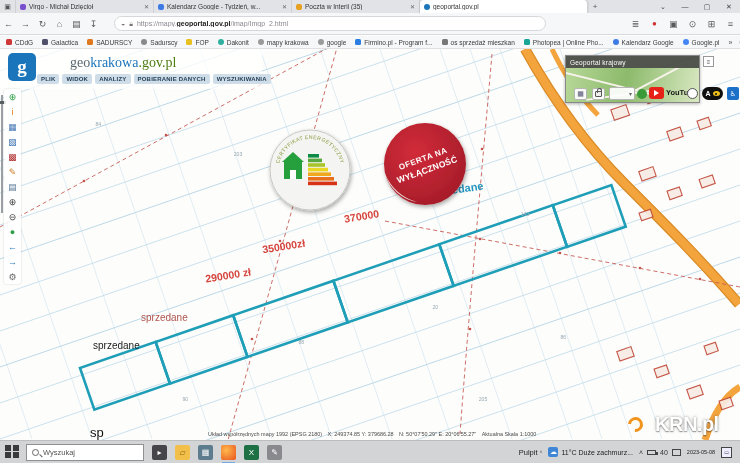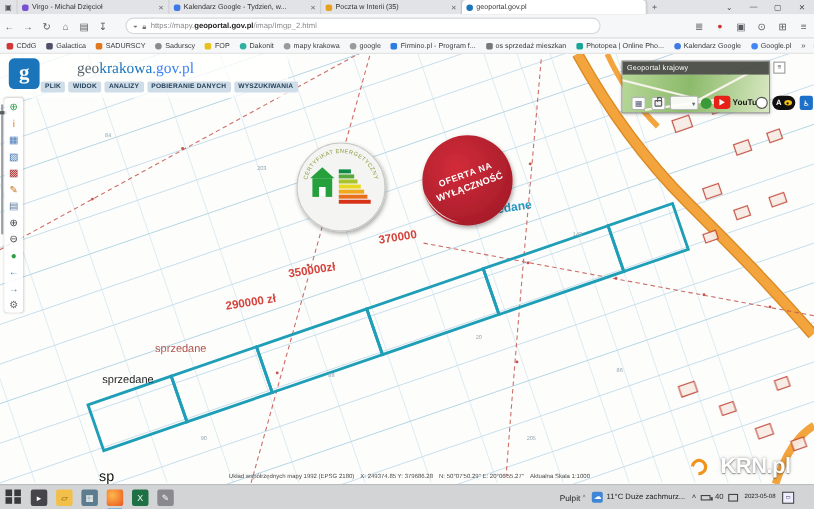--- a/index.html
+++ b/index.html
@@ -36,21 +36,21 @@
   .bm-right .chev { font-size:7px; color:#555; }
   .bm-right .fold { font-size:6.5px; }
 
   
   .map { position:absolute; left:0; top:49px; width:740px; height:391px; background:#fdfdfc; overflow:hidden; }
   .map-svg { position:absolute; left:0; top:0; }
 
   .gp-panel { position:absolute; left:0; top:0; width:262px; height:40px; background:rgba(255,255,255,.72); }
   .gp-logo { position:absolute; left:8px; top:4px; width:28px; height:28px; background:#1b75bb; border-radius:5px; color:#fff; display:flex; align-items:center; justify-content:center; font-family:"Liberation Serif",serif; font-size:19px; font-weight:bold; }
   .gp-title { position:absolute; left:70px; top:6px; font-family:"Liberation Serif",serif; font-size:14px; color:#5a6670; }
-  .gp-title .p { color:#1b75bb; } .gp-title .s { color:#3b82f6; }
+  .gp-title .p { color:#1b75bb; } .gp-title .s { color:#4d7c0f; }
   .gp-menu { position:absolute; left:37px; top:25px; display:flex; gap:3px; }
   .gp-menu span { background:#cfdde9; color:#1e3a52; font-size:6px; font-weight:bold; padding:2px 4px; border-radius:2px; letter-spacing:.2px; }
 
   .ltools { position:absolute; left:4px; top:40px; width:17px; background:rgba(255,255,255,.85); border-radius:3px; box-shadow:0 0 2px rgba(0,0,0,.2); }
   .ltools .ti { height:15px; display:flex; align-items:center; justify-content:center; font-size:9px; }
   .lslider { position:absolute; left:1px; top:46px; width:2px; height:118px; background:#9aa0a6; }
   .lslider .hnd { position:absolute; left:-3px; top:6px; width:8px; height:3px; background:#5a5f64; }
 
   .minimap { position:absolute; left:565px; top:6px; width:135px; height:48px; border:1px solid #888; box-shadow:0 1px 3px rgba(0,0,0,.3); }
   .minimap .hd { height:12px; background:rgba(58,62,54,.88); color:#fff; font-size:6.5px; display:flex; align-items:center; padding-left:4px; letter-spacing:.2px; }
@@ -87,21 +87,21 @@
   
   .taskbar { position:absolute; left:0; top:440px; width:740px; height:23px; background:#d3d4d6; border-top:1px solid #bcbdbf; display:flex; align-items:center; z-index:40; }
   .start { width:15px; height:15px; margin-left:5px; display:grid; grid-template-columns:6px 6px; grid-template-rows:6px 6px; gap:1.5px; }
   .start i { background:#3a3a3c; }
   .tsearch { margin-left:6px; width:118px; height:17px; background:#fff; border:1px solid #8f9092; display:flex; align-items:center; gap:4px; padding:0 5px; }
   .mag { width:7px; height:7px; border:1.2px solid #666; border-radius:50%; position:relative; flex:0 0 auto; }
   .mag::after { content:""; position:absolute; left:5.5px; top:5.5px; width:3.5px; height:1.2px; background:#666; transform:rotate(45deg); }
   .tsearch span { font-size:7.5px; color:#555; }
   .tbi { width:15px; height:15px; margin-left:8px; border-radius:2px; display:flex; align-items:center; justify-content:center; font-size:8px; color:#fff; position:relative; flex:0 0 auto; }
   .tbi.active::after { content:""; position:absolute; left:1px; bottom:-4px; width:13px; height:2px; background:#76a9dd; }
-  .tb-right { margin-left:auto; display:flex; align-items:center; gap:6px; padding-right:18px; }
+  .tb-right { margin-left:auto; display:flex; align-items:center; gap:6px; padding-right:8px; }
   .pulpit { font-size:7.5px; color:#222; display:flex; align-items:center; gap:2px; }
   .pulpit .c { font-size:5px; color:#555; }
   .wx { display:flex; align-items:center; gap:3px; }
   .wx .ic { width:10px; height:10px; background:#3f86d6; border-radius:2px; color:#fff; font-size:7px; display:flex; align-items:center; justify-content:center; }
   .wx span { font-size:7px; color:#1c1c1c; }
   .tray { display:flex; align-items:center; gap:4px; font-size:7px; color:#333; }
   .batt { width:9px; height:5px; border:1px solid #444; position:relative; }
   .batt::after { content:""; position:absolute; right:-2.5px; top:1px; width:1.5px; height:3px; background:#444; }
   .moni { width:9px; height:7px; border:1px solid #444; }
   .tdate { font-size:5.5px; color:#222; text-align:center; line-height:1.1; }
@@ -449,20 +449,24 @@
     <span class="wm-text">KRN.pl</span>
   </div>
 
   <div class="taskbar">
     <div class="start">
         <i></i>
         <i></i>
         <i></i>
         <i></i>
       </div>
+    <div class="tsearch">
+      <span class="mag"></span>
+      <span>Wyszukaj</span>
+    </div>
     <div class="tbi" style="background:#46464a">▸</div>
     <div class="tbi" style="background:#f2c04a;color:#8a6a10">▱</div>
     <div class="tbi" style="background:#5d7c8d">▦</div>
     <div class="tbi active" style="background:radial-gradient(circle at 35% 35%, #ffb84d, #e8541e)"></div>
     <div class="tbi" style="background:#1e7145">X</div>
     <div class="tbi" style="background:#8a8a8e">✎</div>
 
     <div class="tb-right">
       <span class="pulpit">
           <span>Pulpit</span>

